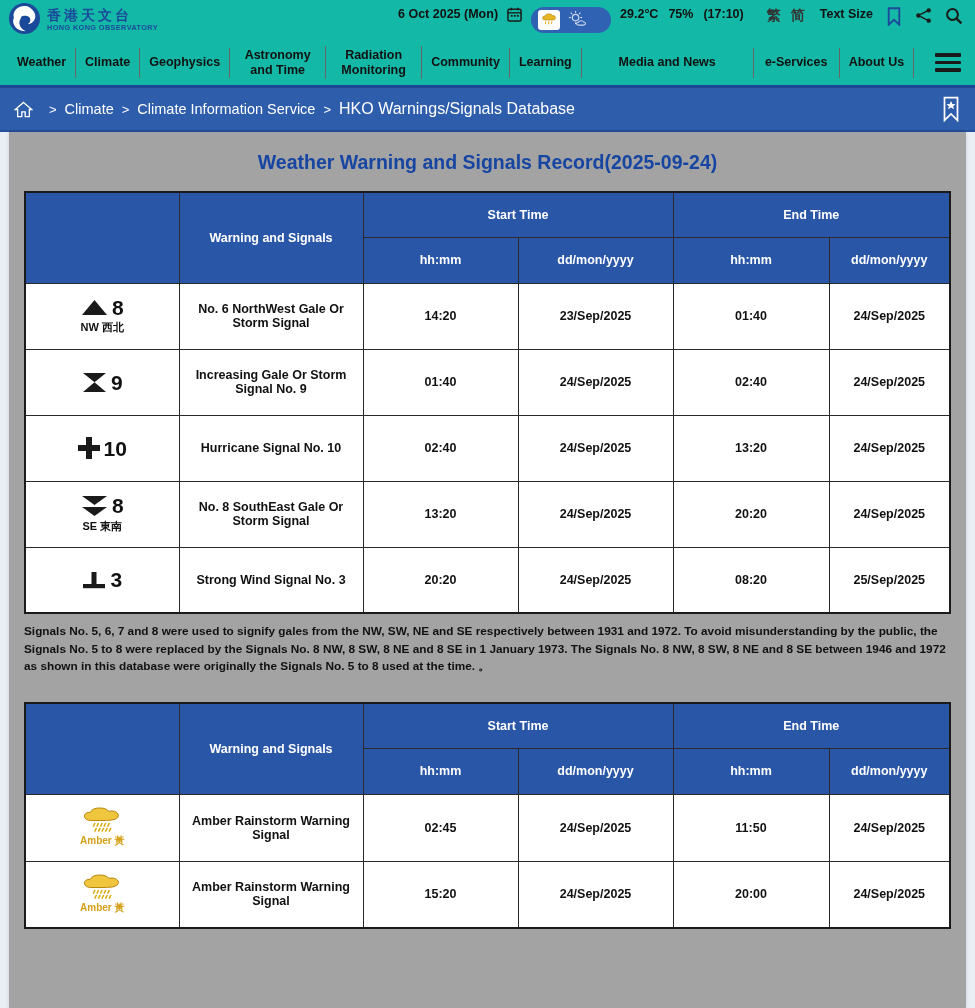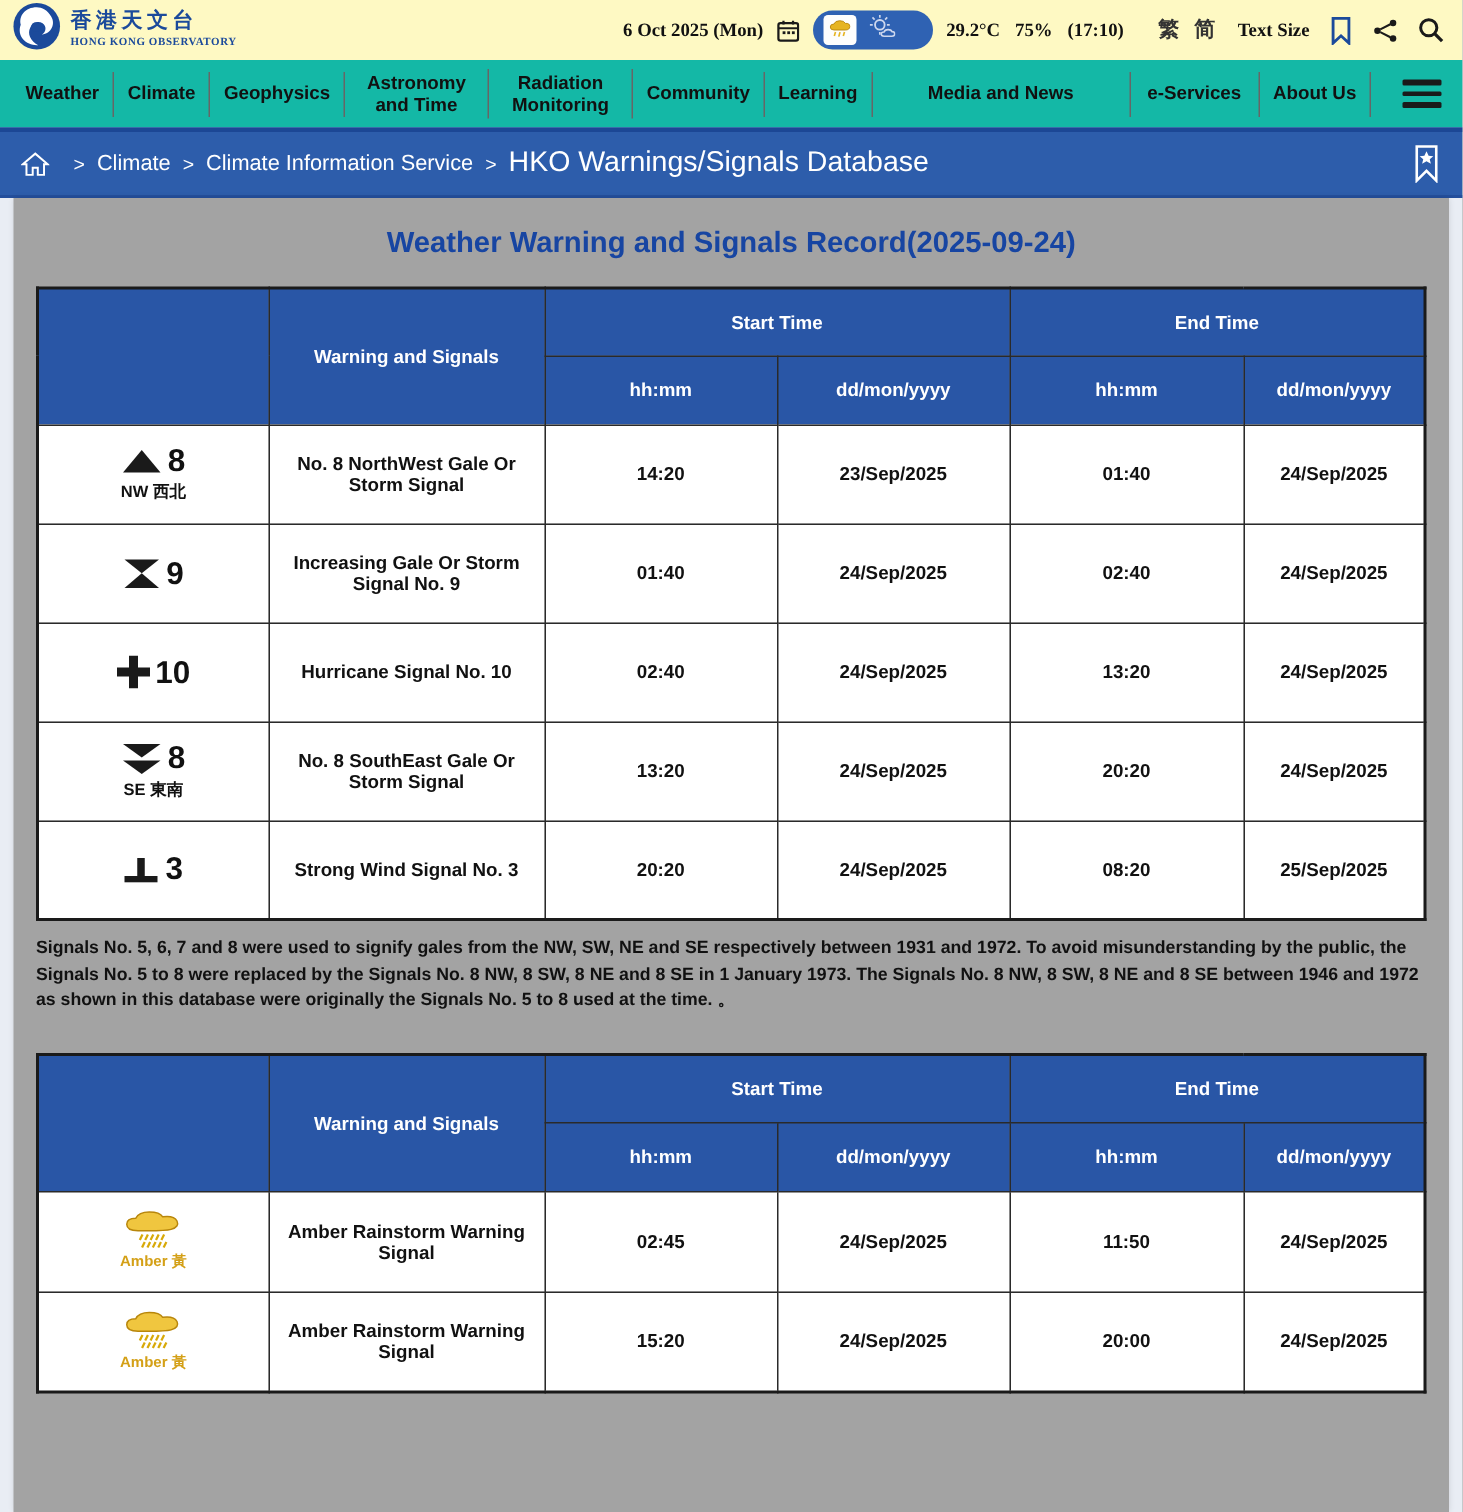--- a/index.html
+++ b/index.html
@@ -4,29 +4,28 @@
 <style>
   * { box-sizing: border-box; }
   html,body { margin:0; padding:0; }
   body {
     width:975px; height:1008px; overflow:hidden;
     background:#e9edf4;
     font-family:"Liberation Sans", sans-serif;
   }
   
   .topbar {
-    height:40px; background:#fef9c3;
+    height:40px; background:#14b8a6;
     display:flex; align-items:center; justify-content:space-between;
     padding:0 12px 0 8px;
-    font-family:Liberation Serif, serif;
   }
   .logo { display:flex; align-items:center; gap:6px; cursor:pointer; }
   .logo-text .zh { font-size:14px; font-weight:bold; color:#1b4a9b; letter-spacing:3px; line-height:1.05; }
   .logo-text .en { font-size:7.3px; font-weight:bold; color:#1b4a9b; letter-spacing:0.4px; }
-  .top-right { display:flex; align-items:center; gap:9px; }
+  .top-right { display:flex; align-items:flex-start; gap:9px; }
   .date-txt { font-size:12.5px; font-weight:bold; color:#111; }
   .cal { display:flex; align-items:center; cursor:pointer; }
   .wx-pill {
     width:80px; height:26px; border-radius:13px; background:#2f62b3;
     display:flex; align-items:center; gap:7px; padding:0 7px; cursor:pointer;
   }
   .wx-box { width:22px; height:20px; background:#fdfdfd; border-radius:3px; display:flex; align-items:center; justify-content:center; }
   .temps { font-size:12.5px; font-weight:bold; color:#111; display:flex; gap:10px; }
   .langs { display:flex; gap:10px; margin-left:14px; }
   .lang { font-size:14px; font-weight:bold; color:#333; cursor:pointer; }
@@ -48,21 +47,21 @@
   .hamburger span { display:block; width:26px; height:3.5px; background:#1a1a1a; border-radius:1px; }
   
   .breadcrumb {
     height:47px; background:#2d5dab;
     border-top:3px solid #1c4795; border-bottom:2px solid #244f9c;
     display:flex; align-items:center; padding:0 14px; color:#fff;
   }
   .bc-home { display:flex; align-items:center; cursor:pointer; margin-right:8px; }
   .bc-sep { font-size:13px; margin:0 8px; color:#fff; }
   .bc-link { font-size:14.5px; color:#fff; cursor:pointer; }
-  .bc-current { font-size:19px; color:#fff; }
+  .bc-current { font-size:16px; color:#fff; }
   .bc-bookmark { margin-left:auto; cursor:pointer; display:flex; align-items:center; }
   
   .content { margin:0 9px; background:#a3a3a3; min-height:876px; padding:6px 15px 0; box-shadow:0 0 4px rgba(0,0,0,0.12); }
   .page-title { text-align:center; color:#1745a2; font-size:19.5px; font-weight:bold; margin:13px 0 17px; }
   .section-heading { color:#1d4fa1; font-size:16.5px; font-weight:bold; font-style:italic; margin:10px 0 12px; }
   table { width:100%; border-collapse:collapse; table-layout:fixed; border:2px solid #1a1a1a; }
   th, td { border:1px solid #2a2a2a; }
   thead th { background:#2956a6; color:#fff; font-size:12.5px; font-weight:bold; text-align:center; }
   .hrow1 th { height:45px; }
   .hrow2 th { height:46px; }
@@ -240,21 +239,21 @@
             <div class="sig">
               <div class="sig-main">
                 <svg width="27" height="17" viewBox="0 0 27 17">
                   <polygon points="13.5,1 26,16 1,16"></polygon>
                 </svg>
                 <span class="sig-num">8</span>
               </div>
               <div class="sig-sub">NW 西北</div>
             </div>
           </td>
-          <td>No. 8 NorthWest Gale Or Storm Signal</td>
+          <td>No. 6 NorthWest Gale Or Storm Signal</td>
           <td>14:20</td>
           <td>23/Sep/2025</td>
           <td>01:40</td>
           <td>24/Sep/2025</td>
         </tr>
         <tr>
           <td>
             <div class="sig">
               <div class="sig-main">
                 <svg width="25" height="21" viewBox="0 0 25 21">

